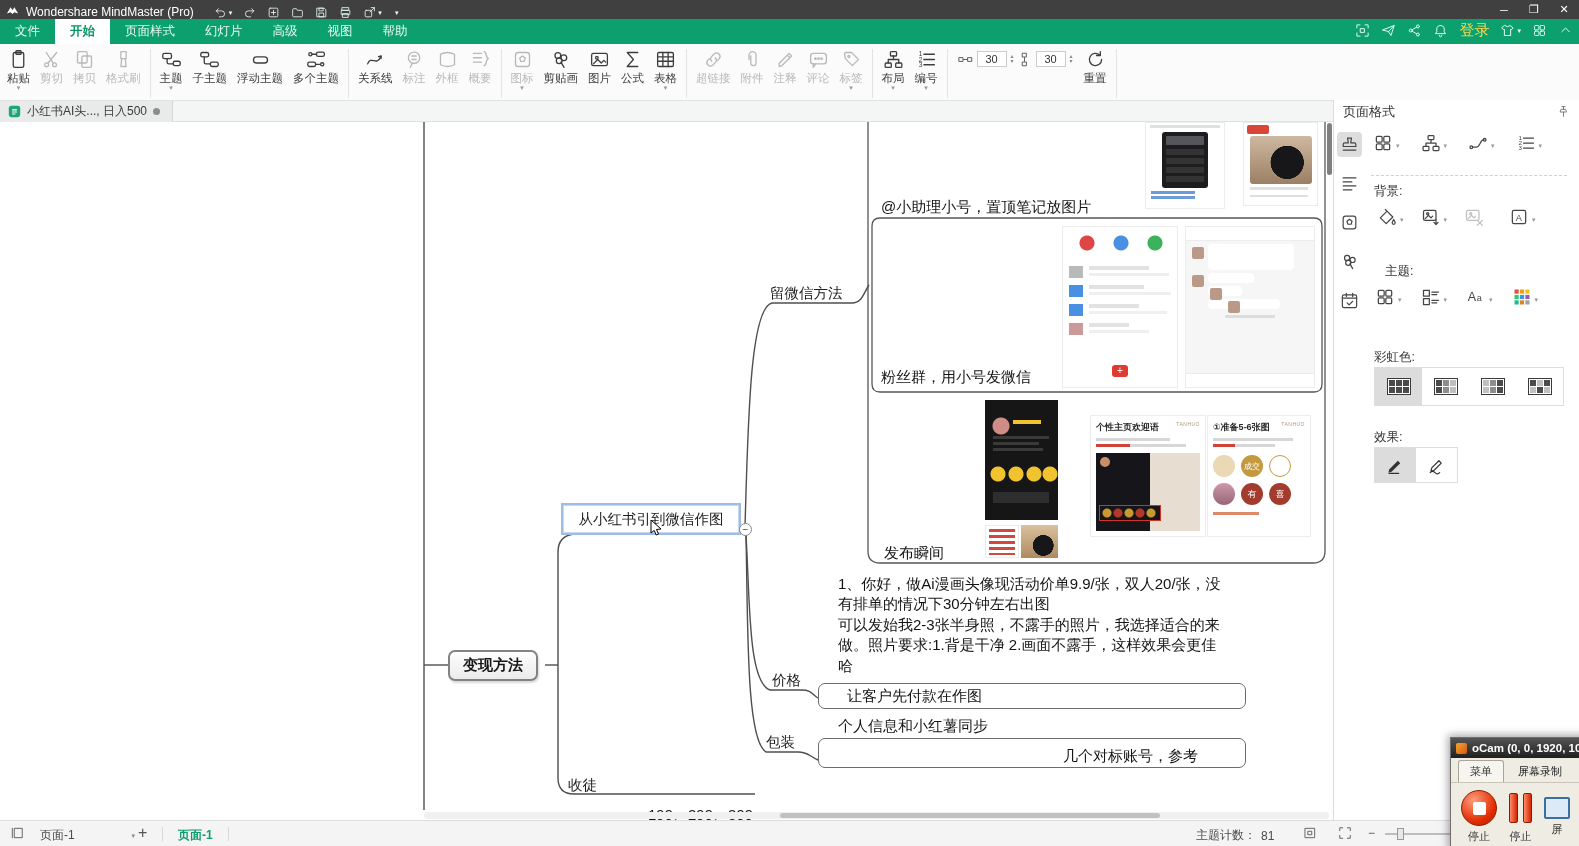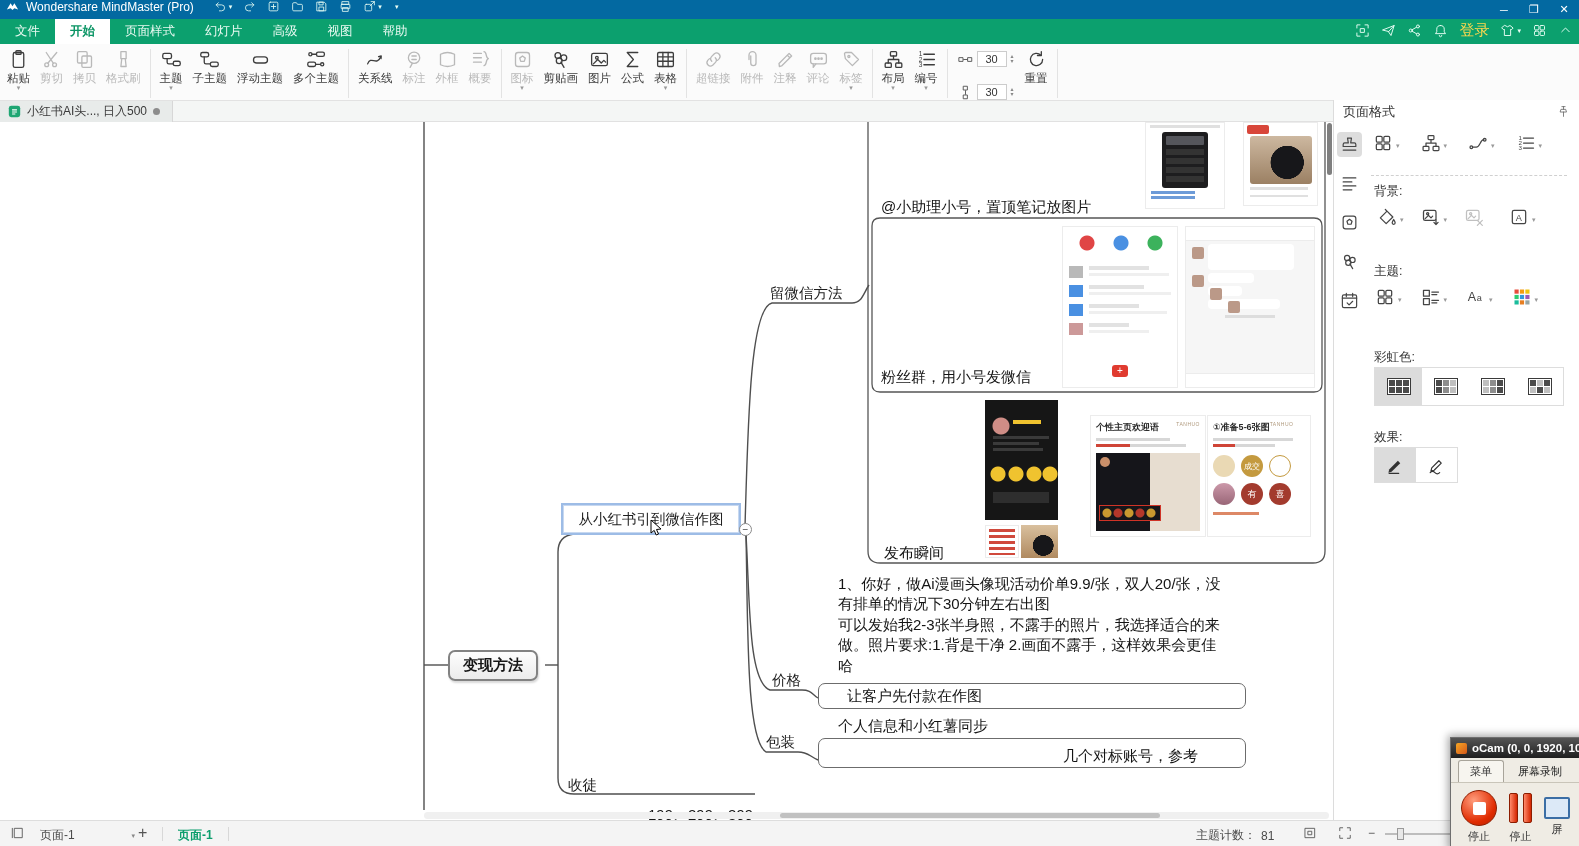--- a/index.html
+++ b/index.html
@@ -1,21 +1,21 @@
 <!DOCTYPE html>
 <html><head>
 <meta charset="utf-8">
 <style>
 *{box-sizing:border-box;margin:0;padding:0}
 body{margin:0;background:#888}
 .screen{position:relative;width:1579px;height:846px;background:#fff;overflow:hidden;
   font-family:"Liberation Sans","DejaVu Sans",sans-serif;user-select:none}
 svg.ic{fill:none;stroke:currentColor;stroke-width:1.5;stroke-linecap:round;stroke-linejoin:round}
 
-.titlebar{position:absolute;left:0;top:0;right:0;height:19px;background:#0369a1;display:flex;align-items:flex-start;color:#fff;z-index:20}
+.titlebar{position:absolute;left:0;top:0;right:0;height:19px;background:#404040;display:flex;align-items:flex-end;color:#fff;z-index:20}
 .titlebar .logo{margin:0 6px 0 5px}
 .apptitle{font-size:12px;margin-right:20px;white-space:nowrap}
 .qbtns{display:flex;align-items:center;gap:11px}
 .qbtn{display:flex;align-items:center;color:#eafff5}
 .qbtn svg{width:13px;height:13px}
 .qcar{font-size:7px;margin-left:2px;font-style:normal}
 .winctl{position:absolute;right:0;top:0;height:19px;display:flex}
 .wbtn{width:30px;height:19px;display:flex;align-items:center;justify-content:center;color:#fff;font-size:11px}
 
 .menubar{position:absolute;left:0;top:19px;right:0;height:25px;background:#0ca06e;display:flex;z-index:20}
@@ -24,21 +24,21 @@
 .mbright{position:absolute;right:6px;top:2px;display:flex;align-items:center;gap:11px;color:#eafff5}
 .mbright svg{width:15px;height:15px}
 .login{color:#ffd84d;font-size:15px;font-weight:normal}
 
 .toolbar{position:absolute;left:0;top:44px;right:0;height:57px;background:#fbfbfb;border-bottom:1px solid #e2e2e2;display:flex;align-items:flex-start;padding:3px 2px 0;z-index:20}
 .tbtn{display:flex;flex-direction:column;align-items:center;padding:2px 5px;font-size:11.5px;color:#3d3d3d;line-height:14px}
 .tbtn svg{width:21px;height:21px;margin-bottom:1px}
 .tbtn .car{font-size:7px;color:#999;line-height:6px;font-style:normal}
 .tbtn.dis{color:#b9b9b9}
 .sep{width:1px;align-self:stretch;background:#e3e3e3;margin:2px 4px}
-.spingrp{display:flex;flex-direction:column;gap:17px;padding:4px 2px 0 6px;color:#555}
+.spingrp{display:flex;flex-direction:row;gap:3px;padding:4px 2px 0 6px;color:#555}
 .sprow{display:flex;align-items:center;gap:4px}
 .sprow svg{width:15px;height:15px}
 .spin{width:30px;height:16px;font-size:11px;text-align:center;border:1px solid #ccc;background:#fff;color:#333}
 .spud{display:flex;flex-direction:column;font-size:6px;color:#888;line-height:5px}
 
 .tabstrip{position:absolute;left:0;top:101px;width:1333px;height:21px;background:#f4f6f5;border-bottom:1px solid #e1e1e1;z-index:15}
 .doctab{position:absolute;left:0;top:0;height:21px;display:flex;align-items:center;gap:6px;padding:0 12px 0 8px;background:#e8ebea;border-right:1px solid #d7d7d7;font-size:12px;color:#3a3a3a}
 .doctab svg{width:13px;height:13px}
 .tabdot{width:7px;height:7px;border-radius:50%;background:#8c8c8c}
 
@@ -798,21 +798,21 @@
         <div style="position:absolute;left:4px;top:4px;width:10px;height:10px;border-radius:50%;background:#c98f6a"></div>
         <div style="position:absolute;left:3px;bottom:10px;width:62px;height:16px;border:1px solid #cf3327;background:
           radial-gradient(circle at 7px 7px,#c9992f 4px,transparent 5px) no-repeat,
           radial-gradient(circle at 18px 7px,#b4372a 4px,transparent 5px) no-repeat,
           radial-gradient(circle at 29px 7px,#c9992f 4px,transparent 5px) no-repeat,
           radial-gradient(circle at 40px 7px,#b4372a 4px,transparent 5px) no-repeat,
           radial-gradient(circle at 51px 7px,#c9992f 4px,transparent 5px) no-repeat,#16161a"></div>
       </div>
     </div>
     <div class="mock" style="left:1207px;top:293px;width:104px;height:122px;padding:5px">
-      <div style="display:flex;justify-content:flex-start;align-items:flex-start">
+      <div style="display:flex;justify-content:space-between;align-items:flex-start">
         <span style="font-size:9px;font-weight:bold;color:#2b2b2b">①准备5-6张图</span>
         <span style="font-size:5px;color:#b09a7e;letter-spacing:.5px">TANHUO</span>
       </div>
       <div style="margin-top:4px;height:3px;width:80px;background:#d7d7d7"></div>
       <div style="margin-top:3px;height:3px;width:62px;background:linear-gradient(90deg,#cf4437 0 22px,#d7d7d7 22px)"></div>
       <div style="display:flex;gap:6px;margin-top:8px">
         <span style="width:22px;height:22px;border-radius:50%;background:#ead9b4"></span>
         <span style="width:22px;height:22px;border-radius:50%;background:#c49a3f;color:#fff;font-size:8px;display:flex;align-items:center;justify-content:center">成交</span>
         <span style="width:22px;height:22px;border-radius:50%;border:1px solid #c49a3f;background:#fff"></span>
       </div>
@@ -914,21 +914,21 @@
               <use href="#i-imgdel"></use>
             </svg>
           </span>
         <span class="pbtn" style="margin-left:8px">
             <svg class="ic">
               <use href="#i-watermark"></use>
             </svg>
             <i class="car">▾</i>
           </span>
       </div>
-      <div class="plabel" style="left:7px;top:140px">主题:</div>
+      <div class="plabel" style="left:18px;top:140px">主题:</div>
       <div class="prow" style="left:8px;top:164px;gap:19px">
         <span class="pbtn">
             <svg class="ic">
               <use href="#i-grid4"></use>
             </svg>
             <i class="car">▾</i>
           </span>
         <span class="pbtn">
             <svg class="ic">
               <use href="#i-gridlist"></use>

